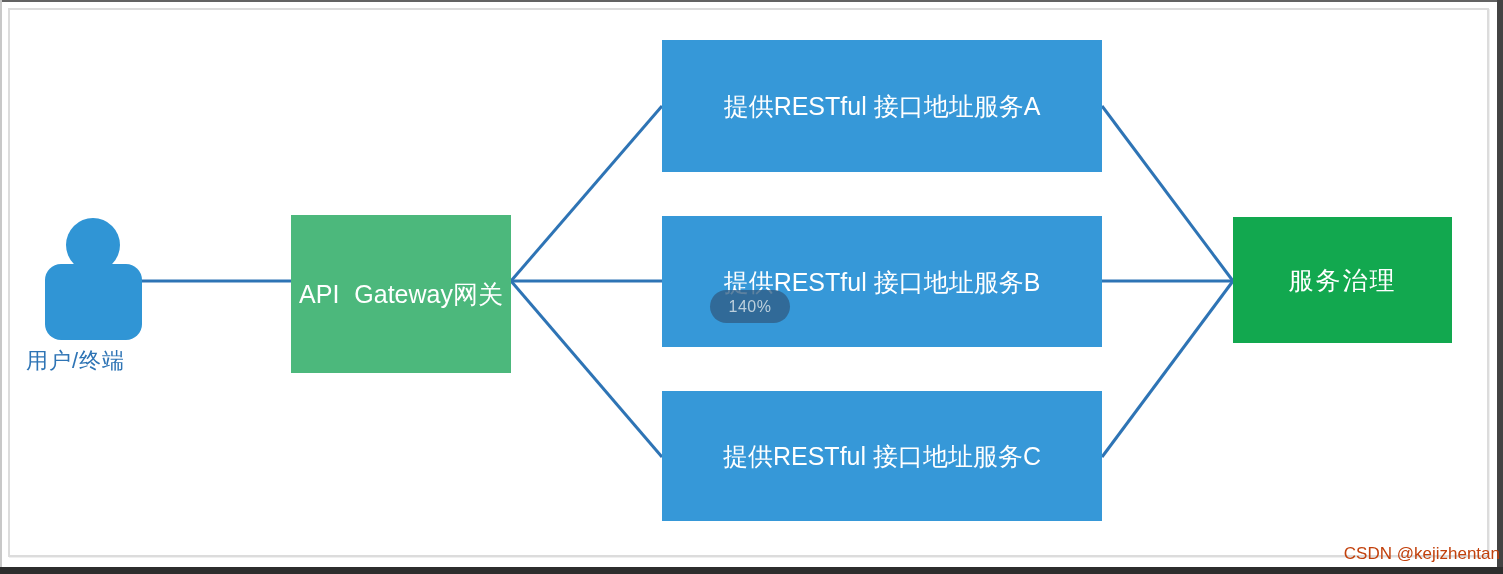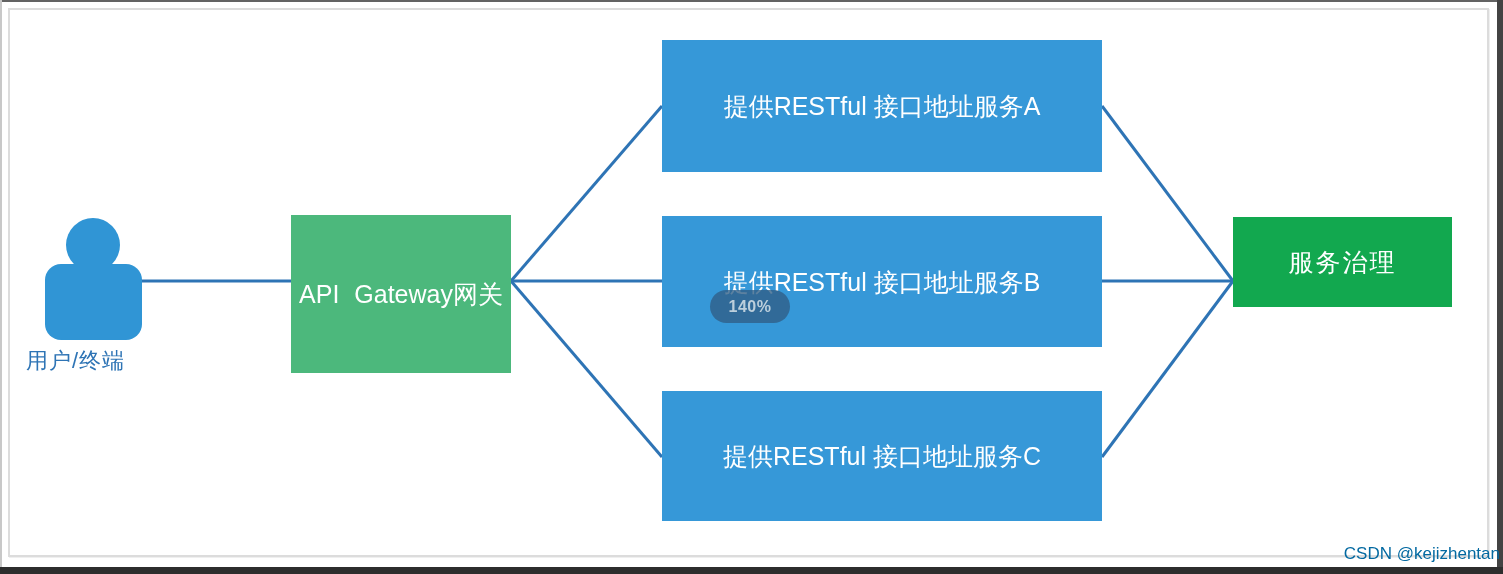--- a/index.html
+++ b/index.html
@@ -63,39 +63,38 @@
     word-spacing:8px;
   }
   .box-service {
     left:662px; width:440px; height:131px;
     background:var(--service-box,#3698d8);
   }
   .box-service-a { top:40px;  height:132px; }
   .box-service-b { top:216px; }
   .box-service-c { top:391px; height:130px; }
   .box-governance {
-    left:1233px; top:217px; width:219px; height:90px;
+    left:1233px; top:217px; width:219px; height:126px;
     background:var(--governance-box,#12a84f);
     letter-spacing:2px;
   }
 
   
   .zoom-badge {
     position:absolute; left:710px; top:290px;
     width:80px; height:33px; border-radius:17px;
     background:rgba(47,94,133,0.78);
     color:#bccfdc; font-size:16px;
     display:flex; align-items:center; justify-content:center;
     letter-spacing:0.5px;
-    font-weight:bold;
   }
 
   .watermark {
     position:absolute; right:3px; top:544px;
-    font-size:17px; color:#0369a1;
+    font-size:17px; color:#c2410c;
     white-space:nowrap;
   }
 </style>
 </head>
 <body>
 
 <div class="screen">
 
   <div class="frame-top"></div>
   <div class="frame-left"></div>

